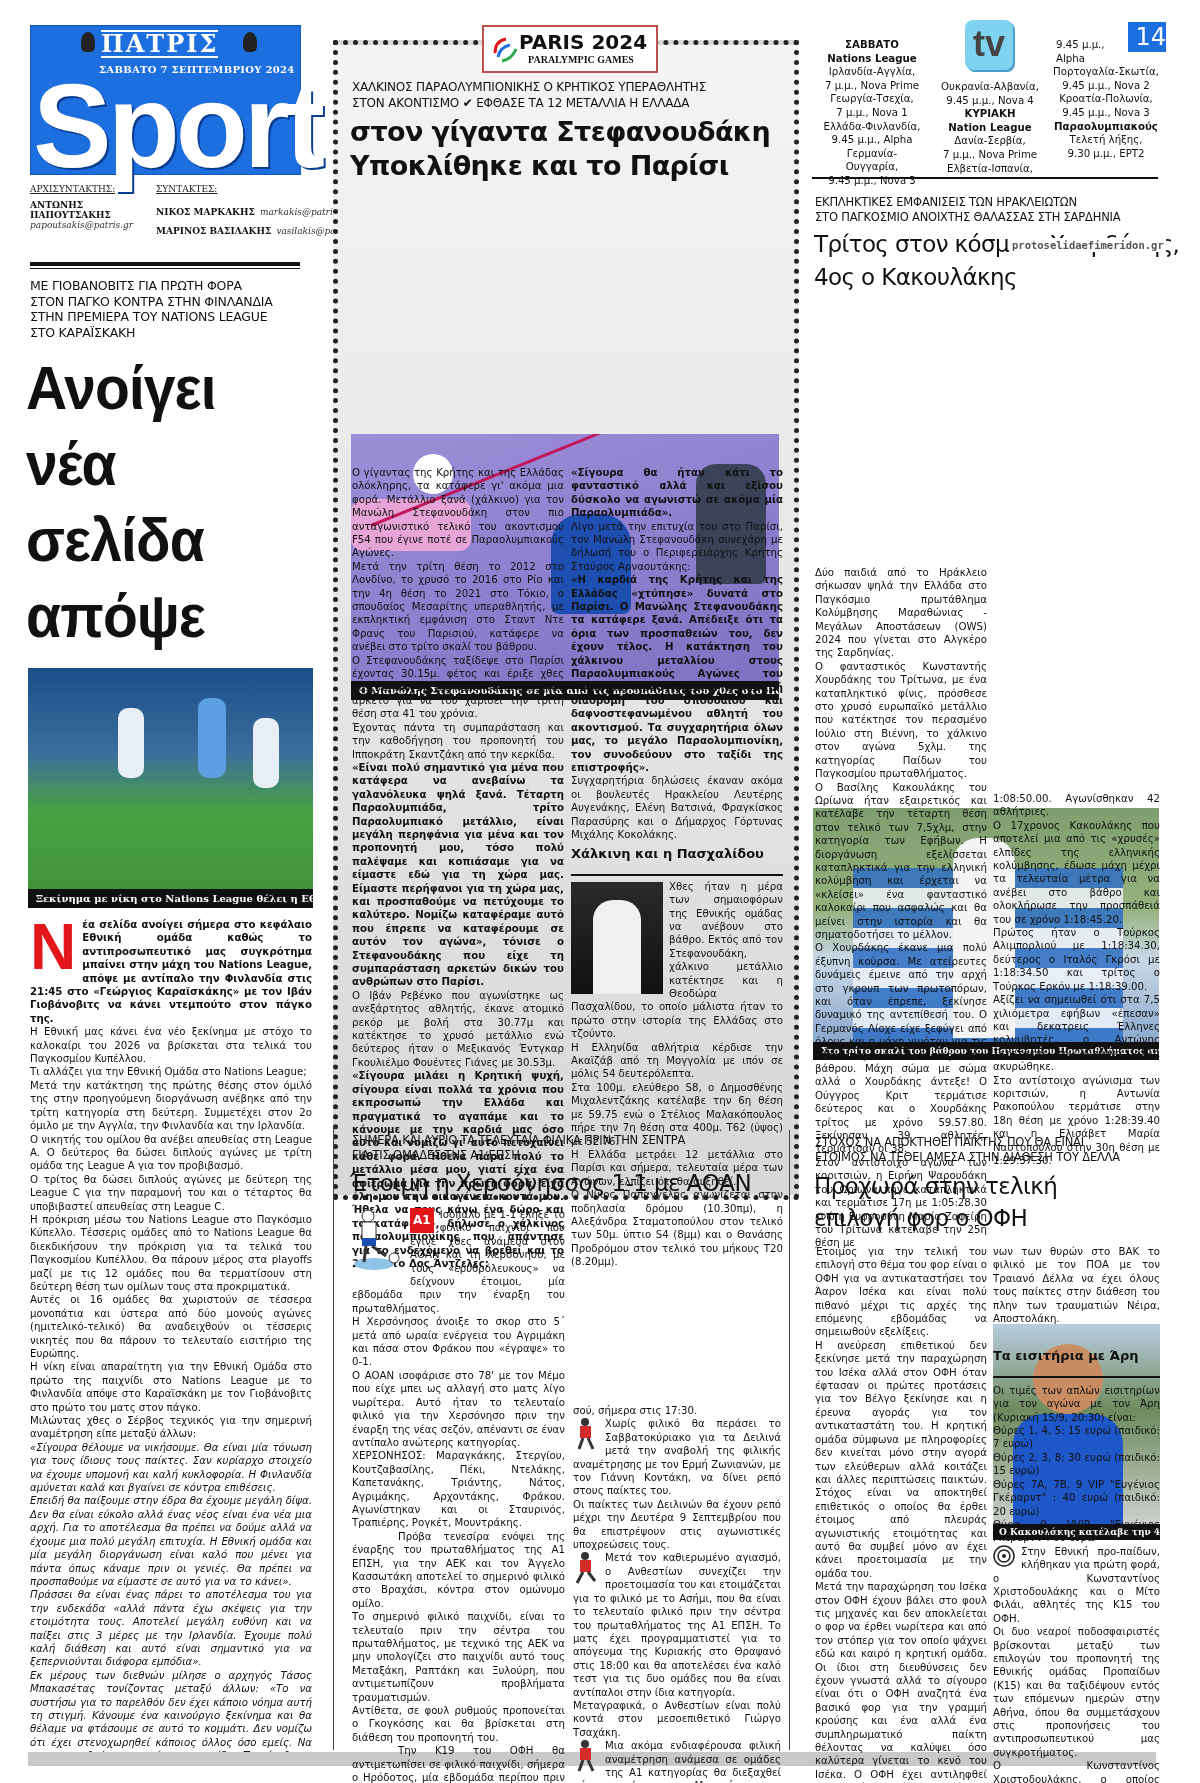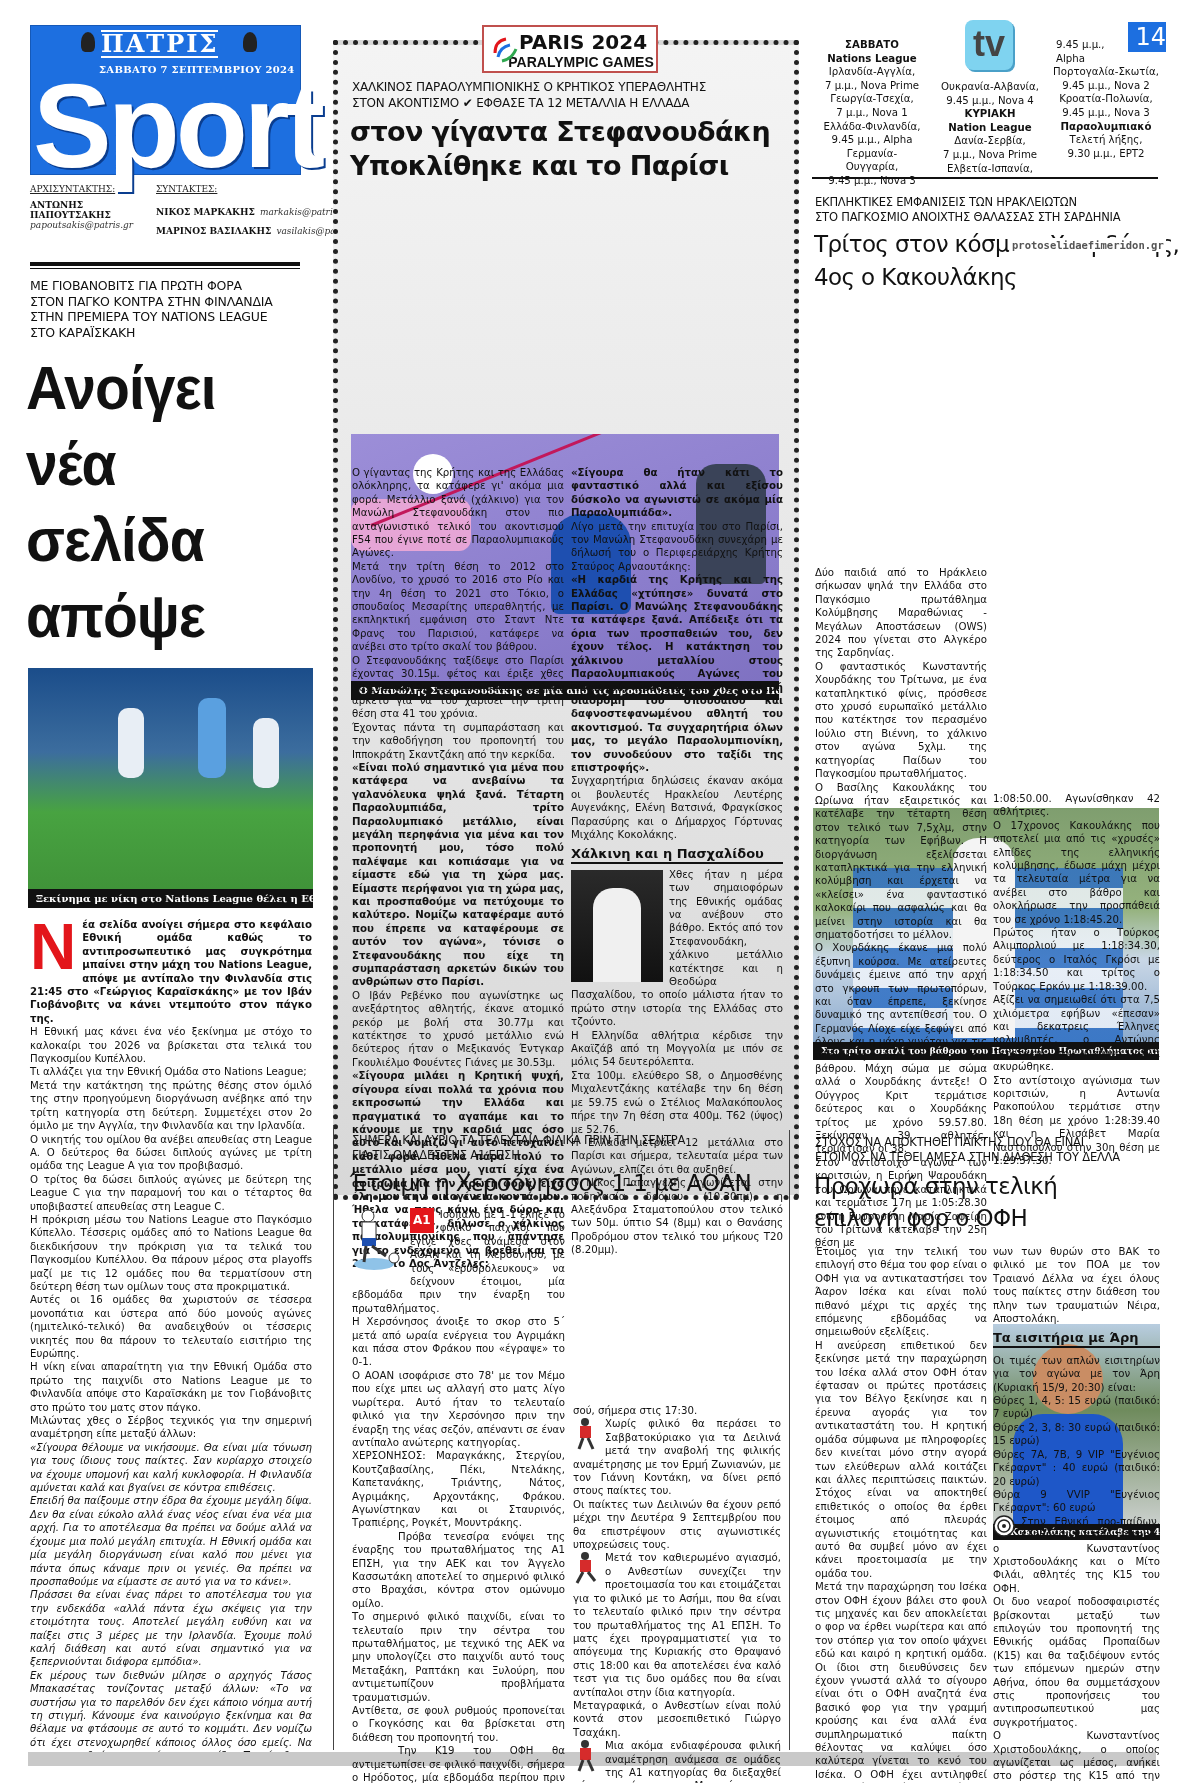--- a/index.html
+++ b/index.html
@@ -18,25 +18,25 @@
 #masthead .sport{position:absolute;left:2px;top:10px;color:#fff;font-family:"Liberation Sans",sans-serif;font-weight:bold;font-size:118px;line-height:140px;letter-spacing:-4px;text-shadow:2px 2px 0 #0a3d8f}
 .portrait{position:absolute;top:6px;width:14px;height:20px;background:#222;border-radius:50% 50% 30% 30%}
 
 .staff-label{font-family:"DejaVu Serif",serif;font-size:9px;text-decoration:underline;color:#222}
 .staff-name{font-family:"DejaVu Serif",serif;font-size:9px;font-weight:bold}
 .staff-mail{font-family:"DejaVu Serif",serif;font-style:italic;font-size:9px;color:#333;font-weight:normal}
 
 #parisbox{left:333px;top:40px;width:466px;height:1160px;background:linear-gradient(#f4f4f4,#d8d8d8);border:5px dotted #222}
 #parislogo{left:482px;top:25px;width:176px;height:48px;background:#fff;border:2px solid #c0504d;text-align:center}
 #parislogo .t1{font-family:"DejaVu Sans",sans-serif;font-weight:bold;font-size:20px;line-height:24px;margin-left:26px;margin-top:3px}
-#parislogo .t2{font-family:Liberation Sans, sans-serif;font-weight:bold;font-size:14px;margin-left:22px}
+#parislogo .t2{font-family:Liberation Serif, serif;font-weight:bold;font-size:10px;margin-left:22px}
 .tvcol{font-size:10.2px;line-height:13.6px;text-align:center}
 .pagenum{left:1128px;top:22px;width:38px;height:30px;background:#1d6fe0;color:#fff;font-size:24px;text-align:right;line-height:30px}
 .rule{position:absolute;background:#111}
-.sub-h{font-weight:bold;font-size:13px;border-bottom:2px solid #111;padding-bottom:1px}
+.sub-h{font-weight:bold;font-size:13px;border-bottom:2px solid #111;padding-bottom:13px}
 .dropcap{float:left;font-family:"Liberation Sans",sans-serif;font-weight:bold;color:#e3161b;font-size:64px;line-height:54px;margin-right:6px;margin-top:2px}
 .icon-fig{display:inline-block;float:left;margin-right:6px}
 .a1{display:inline-block;background:#e3161b;color:#fff;font-weight:bold;font-size:12px;padding:6px 3px}
 </style>
 </head>
 <body>
 
 <div id="masthead" class="abs">
   <span class="portrait" style="left:50px"></span>
   <div class="patris">ΠΑΤΡΙΣ</div>
@@ -179,21 +179,21 @@
   <div>7 μ.μ., Nova Prime</div>
   <div>Ελβετία-Ισπανία,</div>
 </div>
 <div class="abs tvcol" style="left:1050px;top:38px;width:112px">
   <div style="text-align:left;padding-left:6px">9.45 μ.μ.,</div>
   <div style="text-align:left;padding-left:6px">Alpha</div>
   <div>Πορτογαλία-Σκωτία,</div>
   <div>9.45 μ.μ., Nova 2</div>
   <div>Κροατία-Πολωνία,</div>
   <div>9.45 μ.μ., Nova 3</div>
-  <div style="font-weight:bold">Παραολυμπιακό</div>
+  <div style="font-weight:bold">Παραολυμπιακούς</div>
   <div>Τελετή λήξης,</div>
   <div>9.30 μ.μ., ΕΡΤ2</div>
 </div>
 <div class="abs pagenum">14</div>
 <div class="rule" style="left:812px;top:177px;width:346px;height:1.5px"></div>
 
 <div class="abs kicker" style="left:815px;top:195px;width:360px;font-size:11.5px;line-height:14.5px">
   <div>ΕΚΠΛΗΚΤΙΚΕΣ ΕΜΦΑΝΙΣΕΙΣ ΤΩΝ ΗΡΑΚΛΕΙΩΤΩΝ</div>
   <div>ΣΤΟ ΠΑΓΚΟΣΜΙΟ ΑΝΟΙΧΤΗΣ ΘΑΛΑΣΣΑΣ ΣΤΗ ΣΑΡΔΗΝΙΑ</div>
 </div>
@@ -294,21 +294,21 @@
   <div>επιλογή φορ ο ΟΦΗ</div>
 </div>
 <div class="abs body-text" style="left:815px;top:1245px;width:172px">
   <p>Έτοιμος για την τελική του επιλογή στο θέμα του φορ είναι ο ΟΦΗ για να αντικαταστήσει τον Άαρον Ισέκα και είναι πολύ πιθανό μέχρι τις αρχές της επόμενης εβδομάδας να σημειωθούν εξελίξεις.</p>
   <p>Η ανεύρεση επιθετικού δεν ξεκίνησε μετά την παραχώρηση του Ισέκα αλλά στον ΟΦΗ όταν έφτασαν οι πρώτες προτάσεις για τον Βέλγο ξεκίνησε και η έρευνα αγοράς για τον αντικαταστάτη του. Η κρητική ομάδα σύμφωνα με πληροφορίες δεν κινείται μόνο στην αγορά των ελεύθερων αλλά κοιτάζει και άλλες περιπτώσεις παικτών. Στόχος είναι να αποκτηθεί επιθετικός ο οποίος θα έρθει έτοιμος από πλευράς αγωνιστικής ετοιμότητας και αυτό θα συμβεί μόνο αν έχει κάνει προετοιμασία με την ομάδα του.</p>
   <p>Μετά την παραχώρηση του Ισέκα στον ΟΦΗ έχουν βάλει στο φουλ τις μηχανές και δεν αποκλείεται ο φορ να έρθει νωρίτερα και από τον στόπερ για τον οποίο ψάχνει εδώ και καιρό η κρητική ομάδα. Οι ίδιοι στη διευθύνσεις δεν έχουν γνωστά αλλά το σίγουρο είναι ότι ο ΟΦΗ αναζητά ένα βασικό φορ για την γραμμή κρούσης και ένα αλλά ένα συμπληρωματικό παίκτη θέλοντας να καλύψει όσο καλύτερα γίνεται το κενό του Ισέκα. Ο ΟΦΗ έχει αντιληφθεί πως πλέον χρόνος καθώς η κανονική μεταγραφική περίοδος εκπνέει την Τετάρτη 11 Σεπτεμβρίου και θέλει ως τότε να έχει κλείσει τουλάχιστον το θέμα του επιθετικού.</p>
 
 </div>
 <div class="abs body-text" style="left:993px;top:1245px;width:167px">
   <p>νων των θυρών στο ΒΑΚ το φιλικό με τον ΠΟΑ με τον Τραιανό Δέλλα να έχει όλους τους παίκτες στην διάθεση του πλην των τραυματιών Νέιρα, Αποστολάκη.</p>
-  <div class="sub-h" style="margin:6px 0 6px">Τα εισιτήρια με Άρη</div>
+  <div class="sub-h" style="margin:24px 0 6px">Τα εισιτήρια με Άρη</div>
   <p>Οι τιμές των απλών εισιτηρίων για τον αγώνα με τον Άρη (Κυριακή 15/9, 20:30) είναι:</p>
   <p>Θύρες 1, 4, 5: 15 ευρώ (παιδικό: 7 ευρώ)</p>
   <p>Θύρες 2, 3, 8: 30 ευρώ (παιδικό: 15 ευρώ)</p>
   <p>Θύρες 7Α, 7Β, 9 VIP "Ευγένιος Γκέραρντ" : 40 ευρώ (παιδικό: 20 ευρώ)</p>
   <p>Θύρα 9 VVIP "Ευγένιος Γκέραρντ": 60 ευρώ</p>
   <div class="icon-fig"><svg width="22" height="22" viewBox="0 0 22 22">
         <circle cx="11" cy="11" r="10" fill="#fff" stroke="#222" stroke-width="1.5"></circle>
         <circle cx="11" cy="11" r="6" fill="none" stroke="#222" stroke-width="1.5"></circle>
         <circle cx="11" cy="11" r="2" fill="#222"></circle>
       </svg></div>

